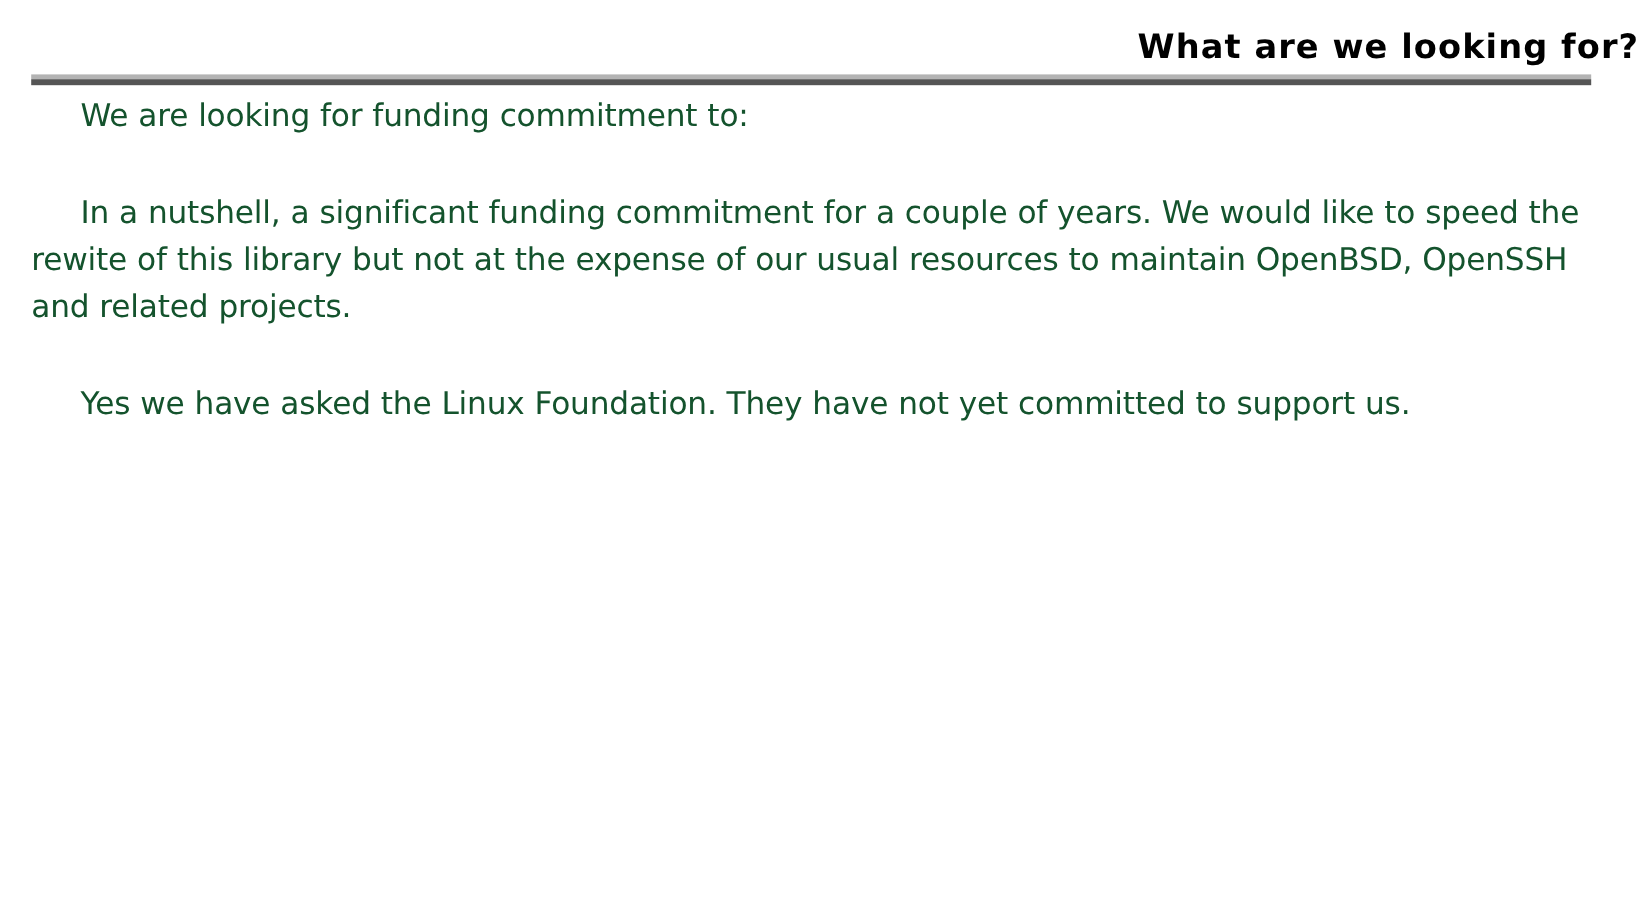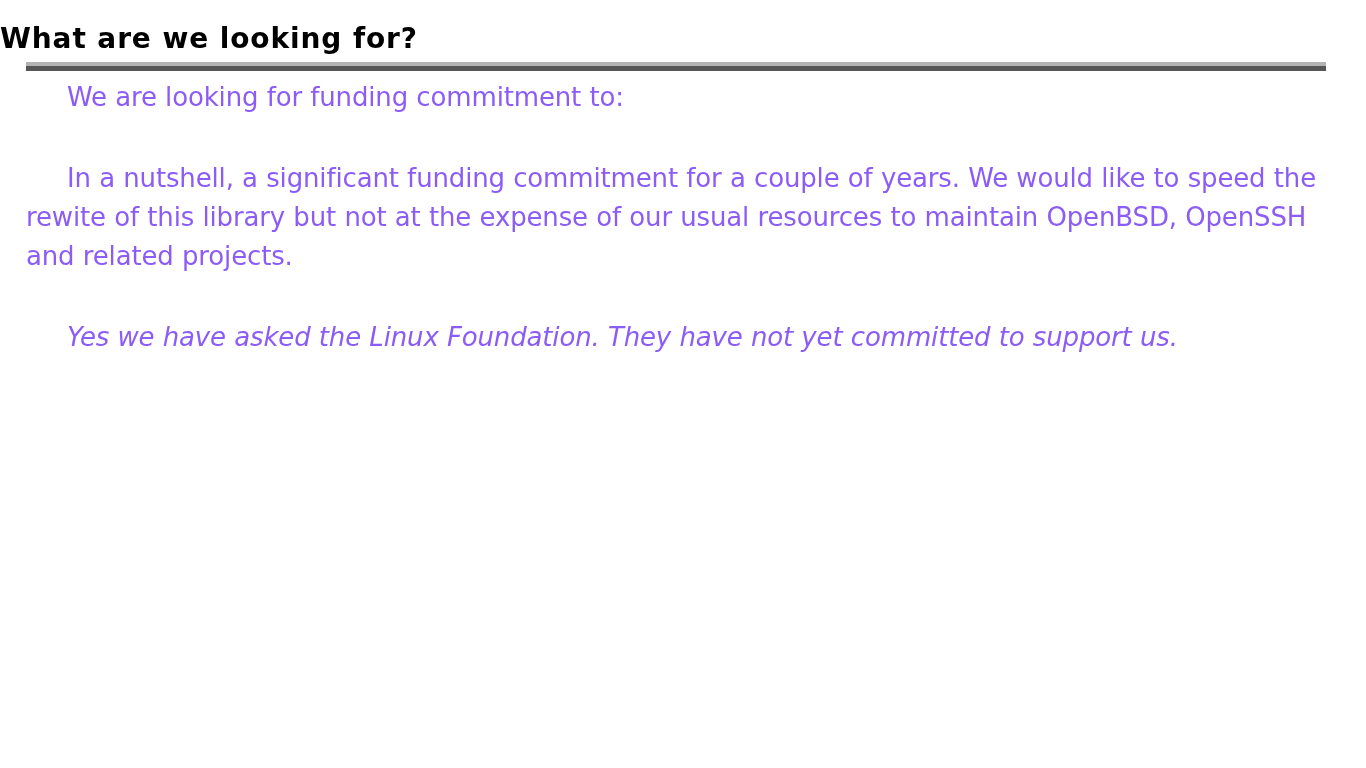--- a/index.html
+++ b/index.html
@@ -19,21 +19,21 @@
     width: 1366px;
     height: 768px;
     background: #ffffff;
     box-sizing: border-box;
   }
   .slide-title {
     position: absolute;
     top: 22px;
     left: 0;
     width: 1366px;
-    text-align: left;
+    text-align: right;
     font-family: "DejaVu Sans", sans-serif;
     font-weight: bold;
     font-size: 28px;
     line-height: 34px;
     letter-spacing: 0.9px;
     color: #000000;
     white-space: nowrap;
   }
   .title-rule {
     position: absolute;
@@ -56,29 +56,28 @@
     position: absolute;
     top: 78px;
     left: 26px;
     width: 1310px;
     height: 660px;
   }
   .para {
     font-family: "DejaVu Sans", sans-serif;
     font-size: 26px;
     line-height: 39px;
-    color: #8b5cf6;
+    color: #14532d;
     text-indent: 41px;
     margin: 0 0 42px 0;
     letter-spacing: -0.15px;
     word-spacing: 0.2px;
   }
   .para.last {
     margin-bottom: 10px;
-    font-style: italic;
   }
 </style>
 </head>
 <body>
 
 <div class="slide">
 
   <div class="slide-title">What are we looking for?</div>
 
   <div class="title-rule">

